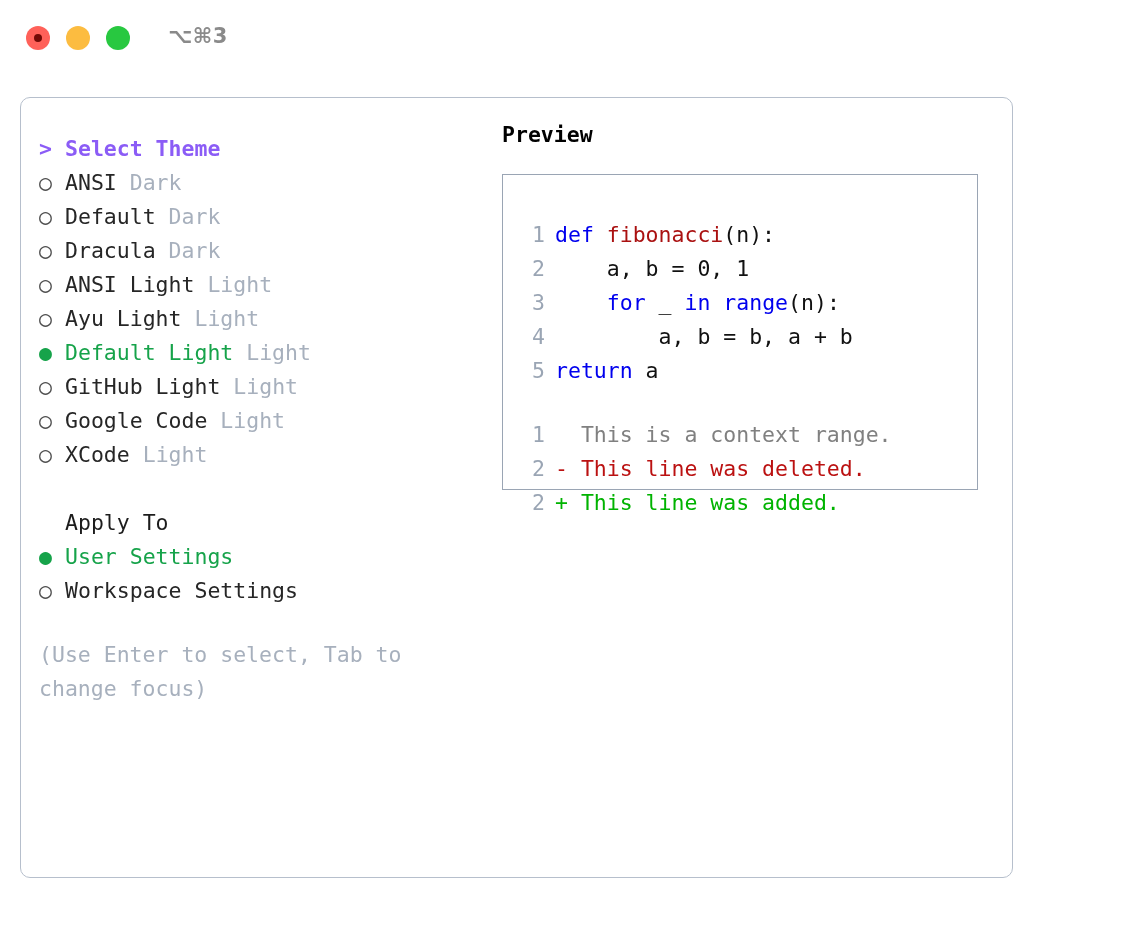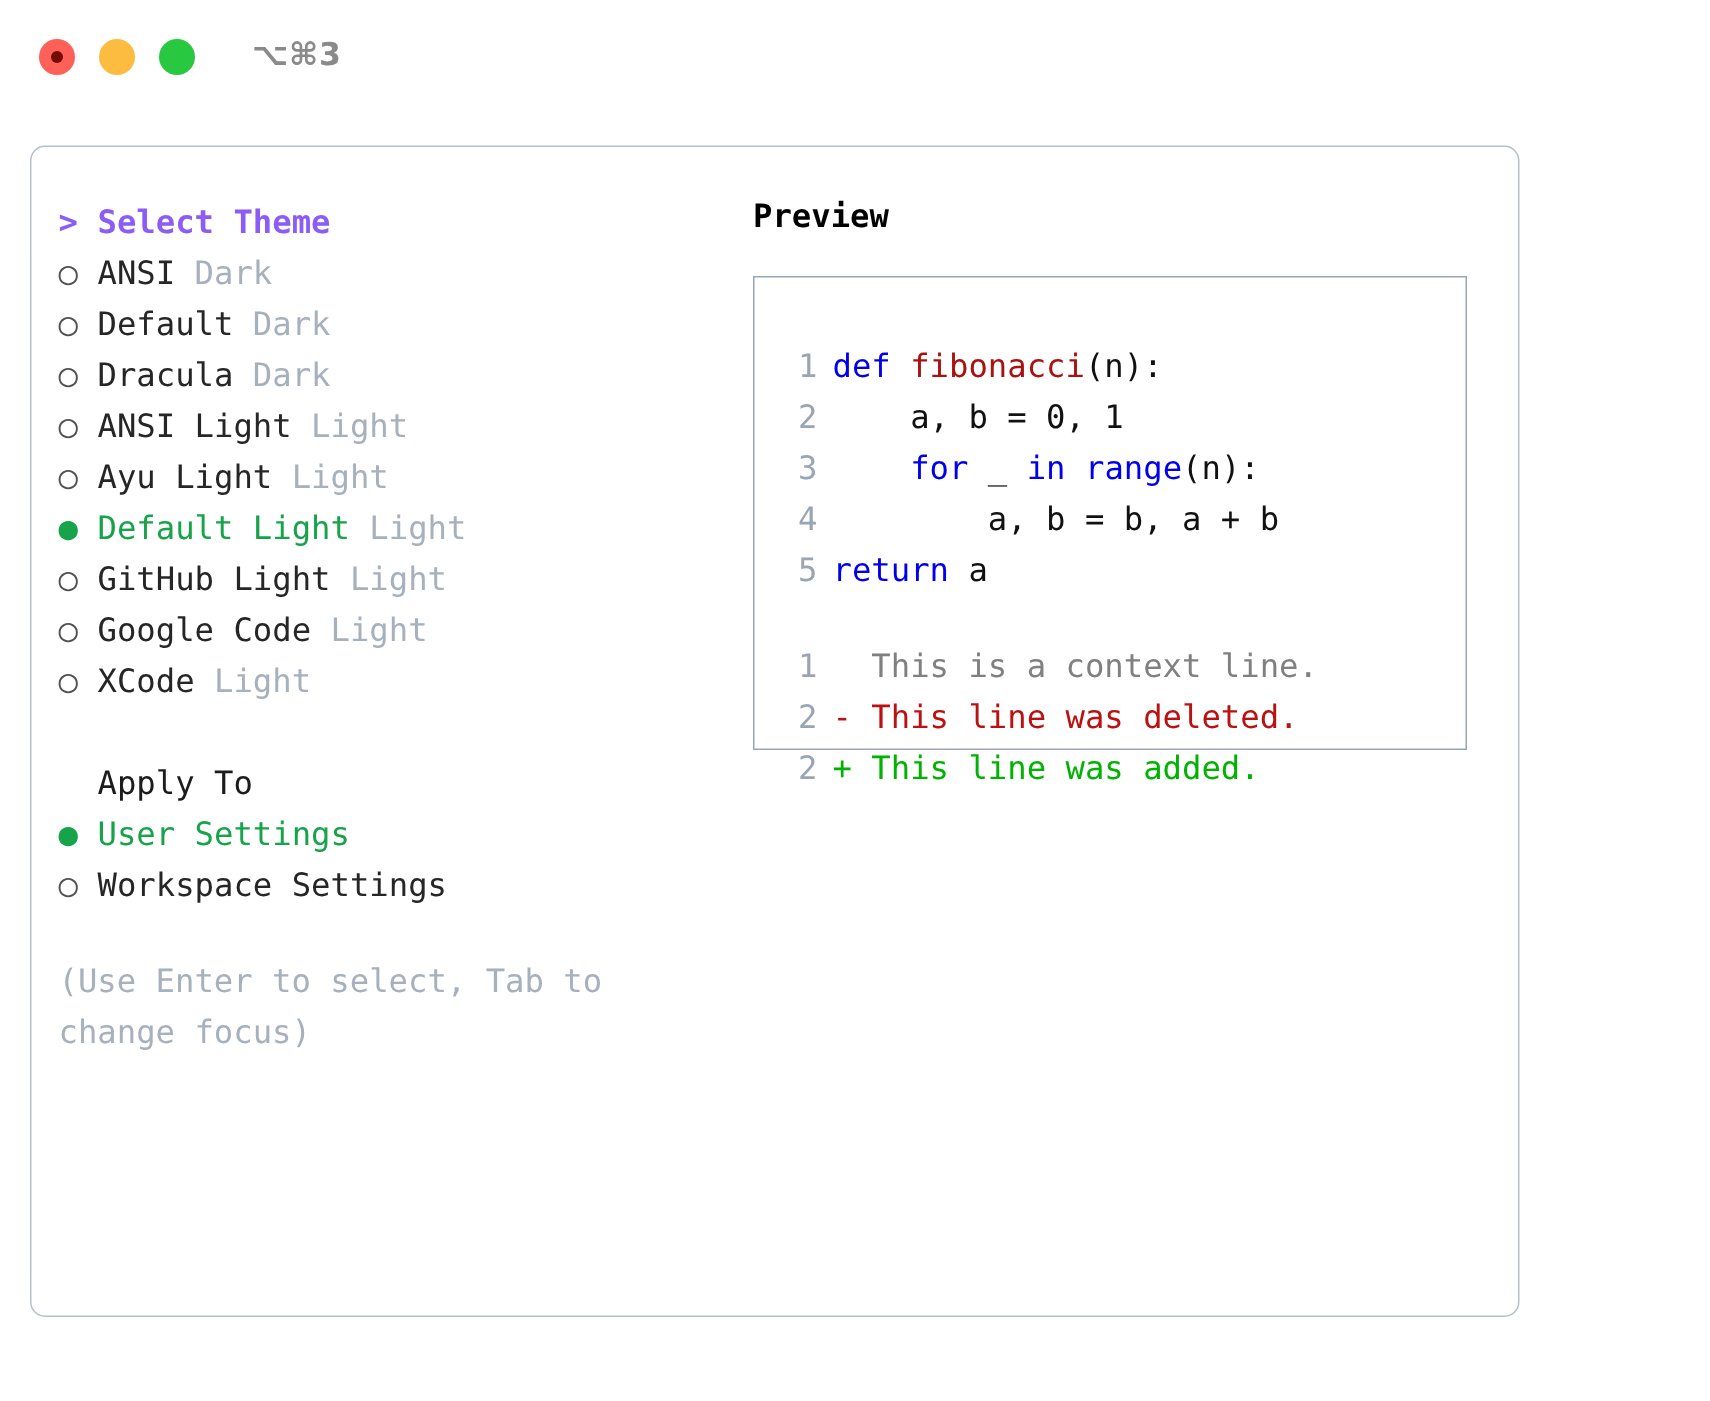--- a/index.html
+++ b/index.html
@@ -116,21 +116,21 @@
     font-size: 21.5px;
     line-height: 34px;
     color: #a7b0bd;
     width: 400px;
   }
 
   
   #right-col {
     position: absolute;
     left: 481px;
-    top: 30px;
+    top: 20px;
     width: 495px;
   }
   #preview-title {
     font-size: 21.5px;
     font-weight: 700;
     color: #000000;
     line-height: 34px;
     white-space: pre;
   }
   #preview-box {
@@ -231,21 +231,21 @@
           <div class="code-line"><span class="lineno">2</span><span class="plain">    a, b = 0, 1</span></div>
 
           <div class="code-line"><span class="lineno">3</span><span class="plain">    </span><span class="kw">for</span><span class="plain"> _ </span><span class="kw">in</span><span class="plain"> </span><span class="kw">range</span><span class="plain">(n):</span></div>
 
           <div class="code-line"><span class="lineno">4</span><span class="plain">        a, b = b, a + b</span></div>
 
           <div class="code-line"><span class="lineno">5</span><span class="kw">return</span><span class="plain"> a</span></div>
 
           <div class="blank-line"></div>
 
-          <div class="code-line"><span class="lineno">1</span><span class="ctx">  This is a context line.</span></div>
+          <div class="code-line"><span class="lineno">1</span><span class="ctx">  This is a context range.</span></div>
 
           <div class="code-line"><span class="lineno">2</span><span class="del">- This line was deleted.</span></div>
 
           <div class="code-line"><span class="lineno">2</span><span class="add">+ This line was added.</span></div>
 
         </div>
       </div>
     </div>
 
   </div>

